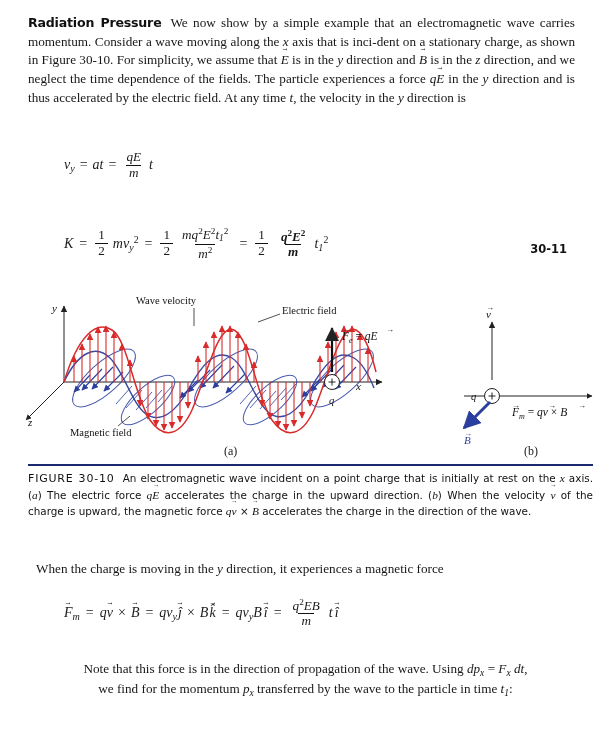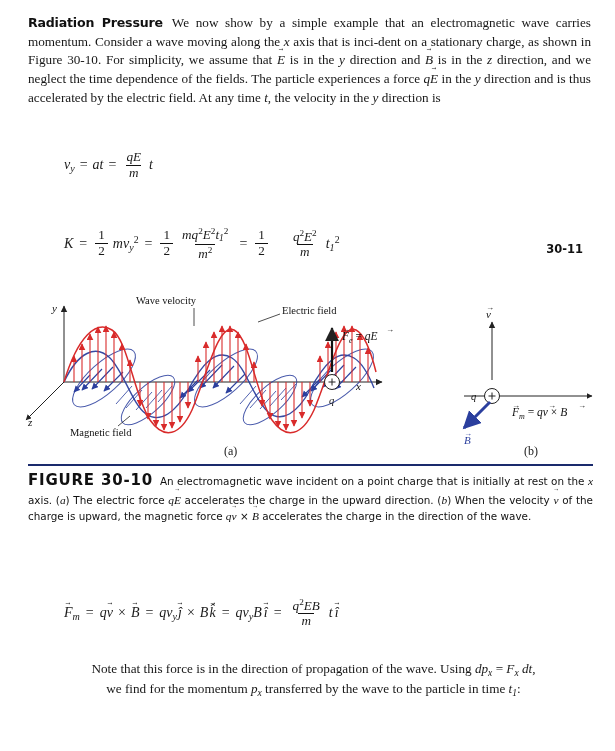--- a/index.html
+++ b/index.html
@@ -17,21 +17,21 @@
   }
   .page {
     position: relative;
     width: 615px;
     height: 751px;
     padding: 0;
   }
   .col {
     position: absolute;
     left: 28px;
-    right: 24px;
+    right: 40px;
     top: 0;
   }
 
   
   .para {
     font-size: 13.2px;
     line-height: 1.42;
     text-align: justify;
     color: #161616;
   }
@@ -102,23 +102,23 @@
     left: 28px;
     right: 22px;
     top: 470px;
     font-family: "DejaVu Sans", sans-serif;
     font-size: 10.4px;
     line-height: 1.45;
     color: #111;
     text-align: justify;
   }
   .figcap .lbl {
-    font-weight: bold;
+    font-weight: normal;
     letter-spacing: 0.8px;
-    font-size: 15px;
+    font-size: 11px;
   }
   .figcap .serif-it { font-family: "Liberation Serif", serif; font-style: italic; font-size: 11.4px;}
   .rule {
     position: absolute;
     left: 28px;
     right: 22px;
     height: 2px;
     background: #1a2a6c;
   }
   .panel-letter {
@@ -170,21 +170,21 @@
         </span>
       <span class="frac" style="margin-left:4px;">
         <span class="num"><i>mq</i><span class="sup">2</span><i>E</i><span class="sup">2</span><i>t</i><span class="sub">1</span><span class="sup">2</span></span>
         <span class="den"><i>m</i><span class="sup">2</span></span>
       </span>
       <span style="padding:0 6px;">=</span>
       <span class="frac">
           <span class="num">1</span>
           <span class="den">2</span>
         </span>
-      <span class="frac" style="margin-left:20px;">
+      <span class="frac" style="margin-left:8px;font-weight:bold;">
         <span class="num"><i>q</i><span class="sup">2</span><i>E</i><span class="sup">2</span></span>
         <span class="den"><i>m</i></span>
       </span>
       <span style="padding-left:4px;"><i>t</i><span class="sub">1</span><span class="sup">2</span></span>
     </div>
     <div class="eqnum" style="position:absolute; right:8px; top:16px;">
       <span>30-11</span>
     </div>
   </div>
 
@@ -353,20 +353,23 @@
     <div class="panel-letter" style="left:512px; top:158px;">(b)</div>
   </div>
 
   <div class="rule" style="top:464px;"></div>
 
   <div class="figcap">
     <span class="lbl">FIGURE 30-10</span>
     <span>&nbsp;An electromagnetic wave incident on a point charge that is initially at rest on the <span class="serif-it">x</span> axis. (<span class="serif-it">a</span>) The electric force <span class="serif-it">q</span><span class="vec serif-it" style="font-size:11.4px;">E</span> accelerates the charge in the upward direction. (<span class="serif-it">b</span>) When the velocity <span class="vec serif-it" style="font-size:11.4px;">v</span> of the charge is upward, the magnetic force <span class="serif-it">q</span><span class="vec serif-it" style="font-size:11.4px;">v</span> × <span class="vec serif-it" style="font-size:11.4px;">B</span> accelerates the charge in the direction of the wave.</span>
   </div>
 
+  <div class="col" style="top:560px;">
+    <div class="para" style="padding-left:8px;">When the charge is moving in the <i>y</i> direction, it experiences a magnetic force</div>
+  </div>
 
   <div class="col" style="top:597px;">
     <div class="eq" style="padding-left:36px;">
       <span><span class="vec">F</span><span class="sub">m</span></span>
       <span style="padding:0 6px;">=</span>
       <span><i>q</i><span class="vec">v</span></span>
       <span style="padding:0 5px;">×</span>
       <span><span class="vec">B</span></span>
       <span style="padding:0 6px;">=</span>
       <span><i>qv</i><span class="sub">y</span><span class="vec" style="margin-left:1px;">ĵ</span></span>

